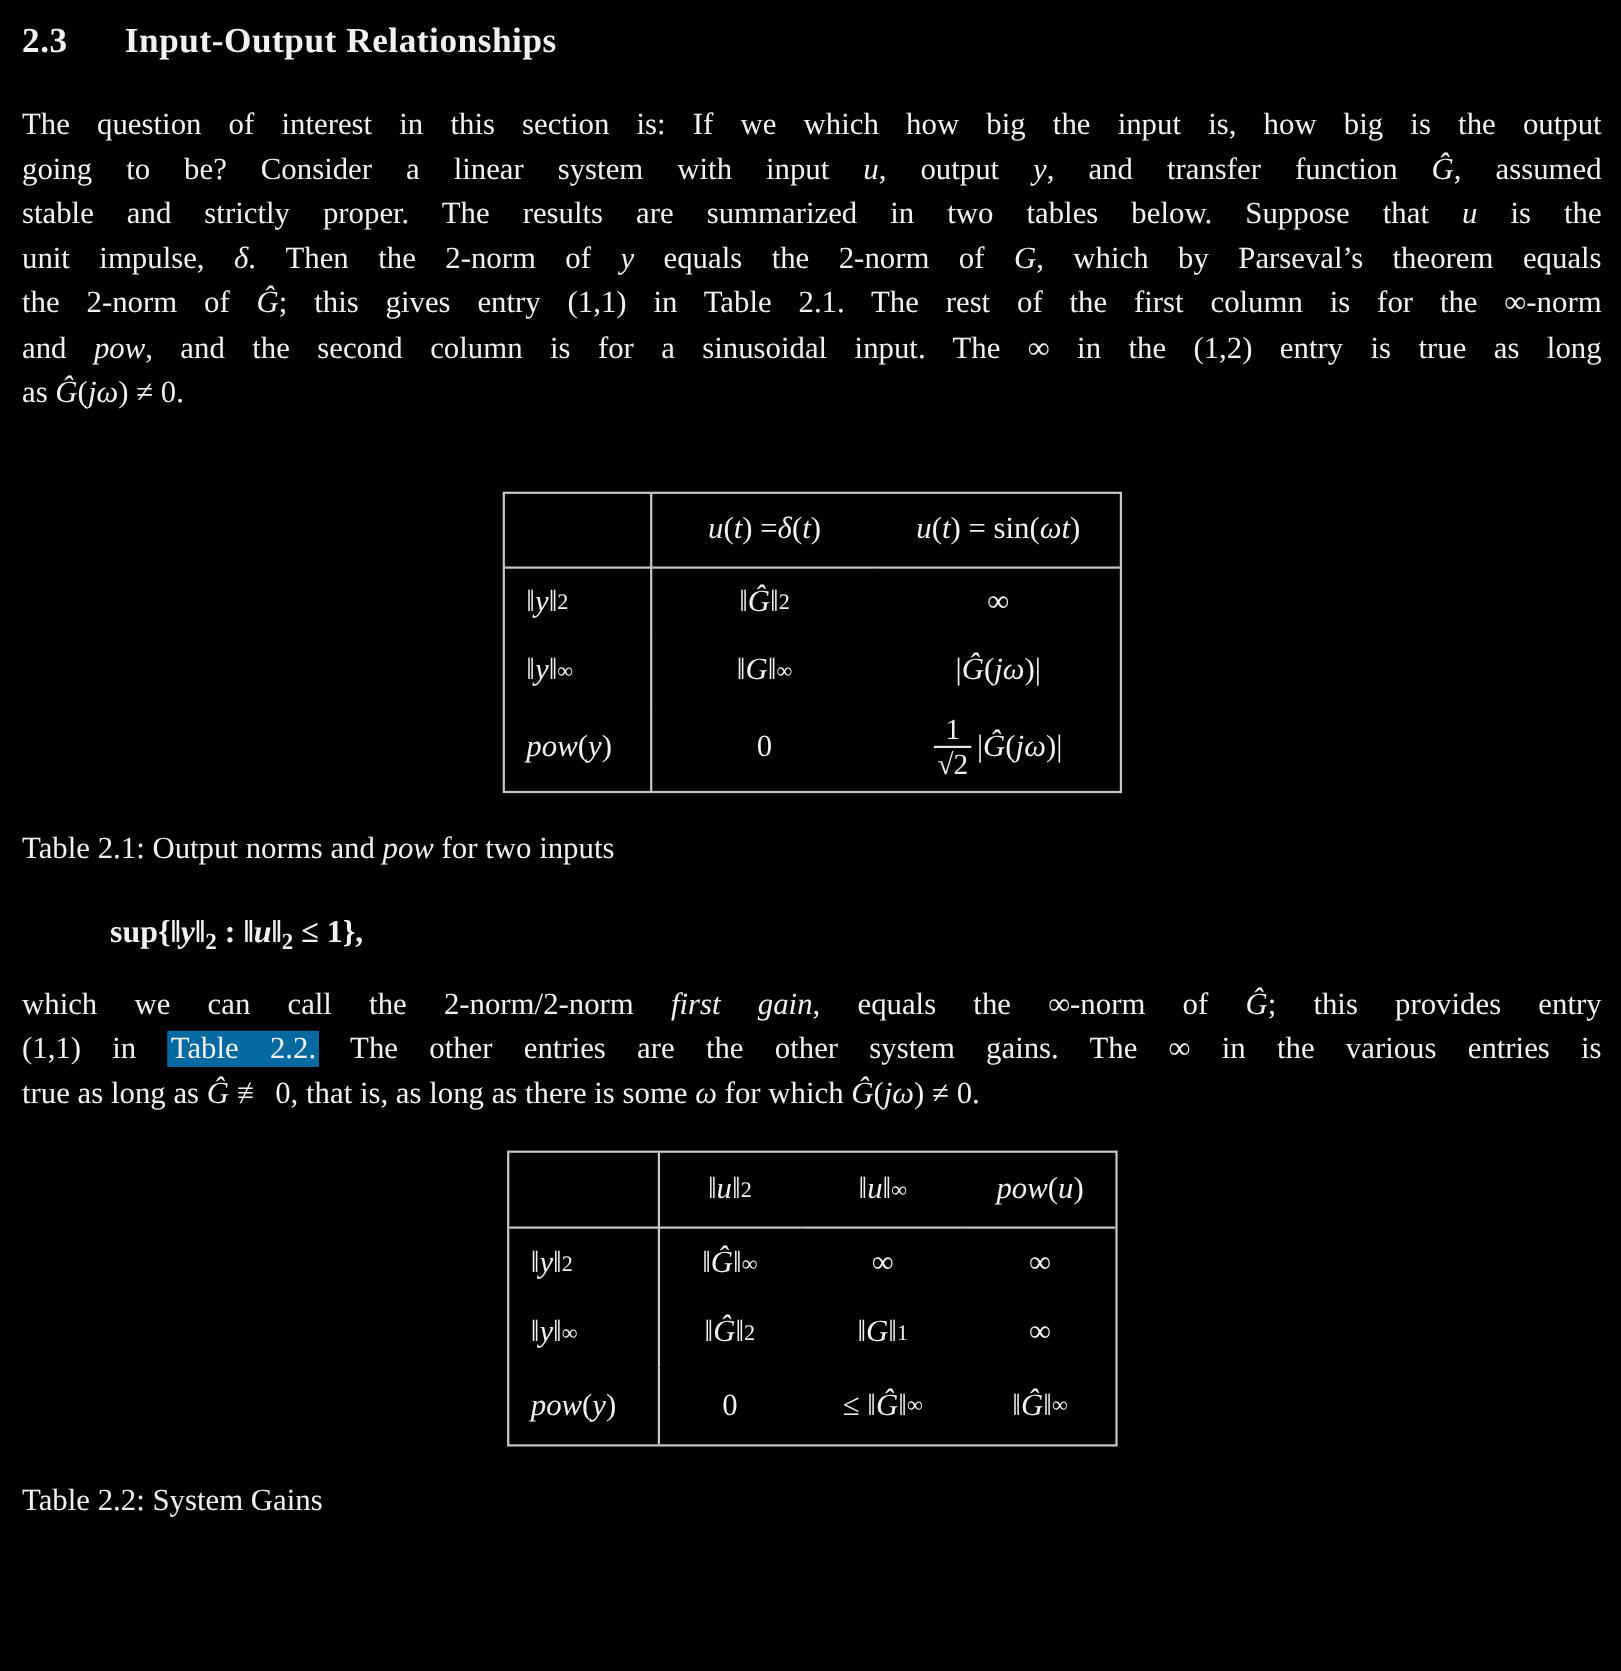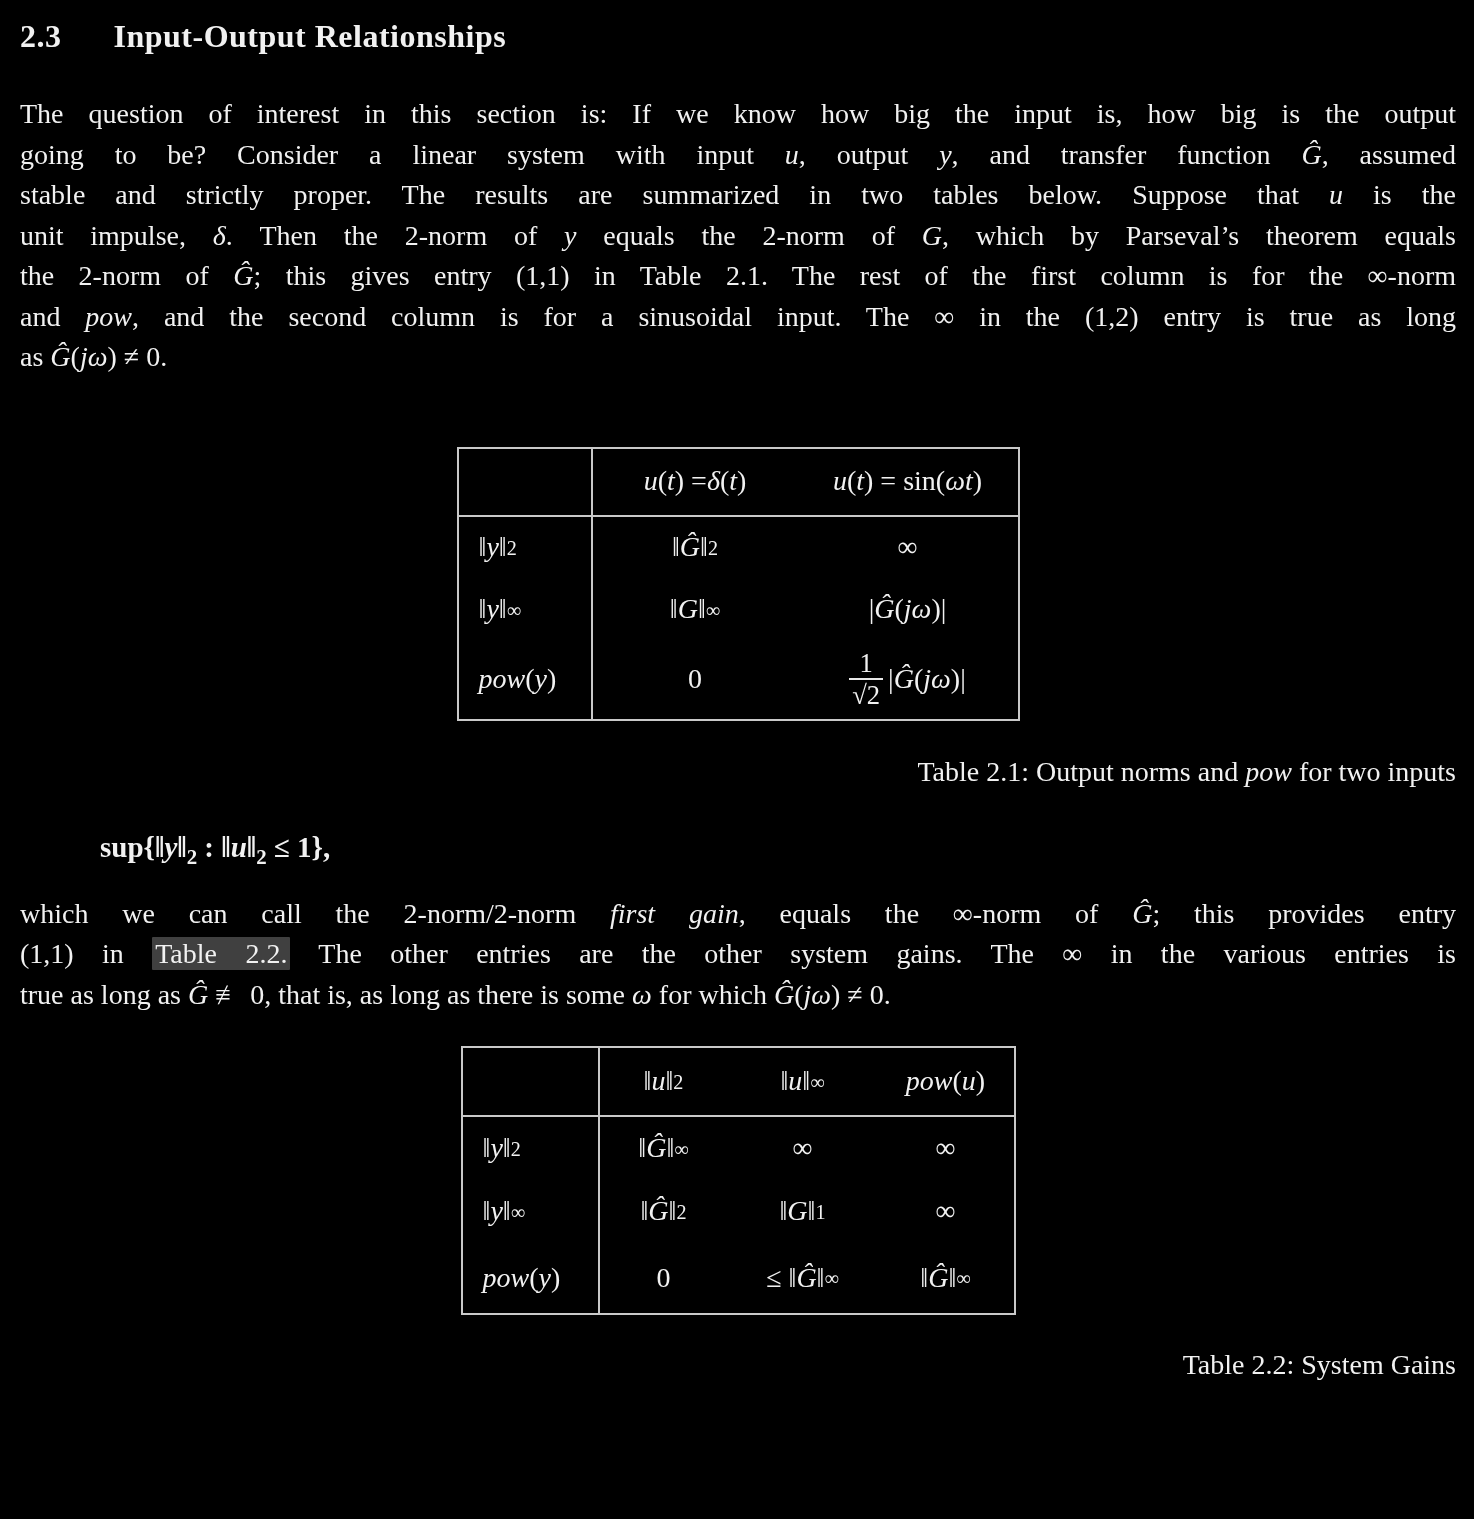--- a/index.html
+++ b/index.html
@@ -26,21 +26,21 @@
   }
   .heading .secnum{display:inline-block;margin-right:52px;}
   .para{margin:0;}
   .line{
     text-align:justify;
     text-align-last:justify;
     white-space:normal;
   }
   .line.jend{text-align-last:left;}
   .line.indent{text-indent:56px;}
-  .hl{background:#404040;padding:1px 3px;border-radius:1px;}
+  .hl{background:#0369a1;padding:1px 3px;border-radius:1px;}
   .tablewrap{display:flex;justify-content:center;}
   .t1wrap{margin-top:69px;}
   .t2wrap{margin-top:31px;}
   .mtable{
     display:grid;
     border:2px solid #c9c9c9;
   }
   .t1{grid-template-columns:134px 205px 220px;}
   .t2{grid-template-columns:137px 128px 150px 136px;}
   .cell{
@@ -63,40 +63,40 @@
     flex-direction:column;
     align-items:center;
     vertical-align:middle;
     line-height:1.1;
     font-size:0.95em;
     margin-right:5px;
   }
   .frac .den{border-top:2px solid #e8e8e8;padding:1px 3px 0 3px;}
   .frac .num{padding:0 3px;}
   .caption{
-    text-align:right;
+    text-align:left;
     margin-top:31px;
   }
   .cap1{margin-top:31px;}
   .cap2{margin-top:30px;}
   .p2{margin-top:35px;}
   .equation{margin-top:33px;margin-left:80px;font-size:29px;font-weight:bold;}
   .p3{margin-top:26px;}
 </style>
 </head>
 <body>
 
 <div class="page">
 
   <h1 class="heading">
     <span class="secnum">2.3</span><span class="sectitle">Input-Output Relationships</span>
   </h1>
 
   <div class="para">
-    <div class="line">The question of interest in this section is: If we know how big the input is, how big is the output</div>
+    <div class="line">The question of interest in this section is: If we which how big the input is, how big is the output</div>
     <div class="line">going to be? Consider a linear system with input <i>u</i>, output <i>y</i>, and transfer function <i>Ĝ</i>, assumed</div>
     <div class="line">stable and strictly proper. The results are summarized in two tables below. Suppose that <i>u</i> is the</div>
     <div class="line">unit impulse, <i>δ</i>. Then the 2-norm of <i>y</i> equals the 2-norm of <i>G</i>, which by Parseval’s theorem equals</div>
     <div class="line">the 2-norm of <i>Ĝ</i>; this gives entry (1,1) in Table 2.1. The rest of the first column is for the ∞-norm</div>
     <div class="line">and <i>pow</i>, and the second column is for a sinusoidal input. The ∞ in the (1,2) entry is true as long</div>
     <div class="line jend">as <i>Ĝ</i>(<i>jω</i>) ≠ 0.</div>
   </div>
 
   <div class="tablewrap t1wrap">
     <div class="mtable t1">

